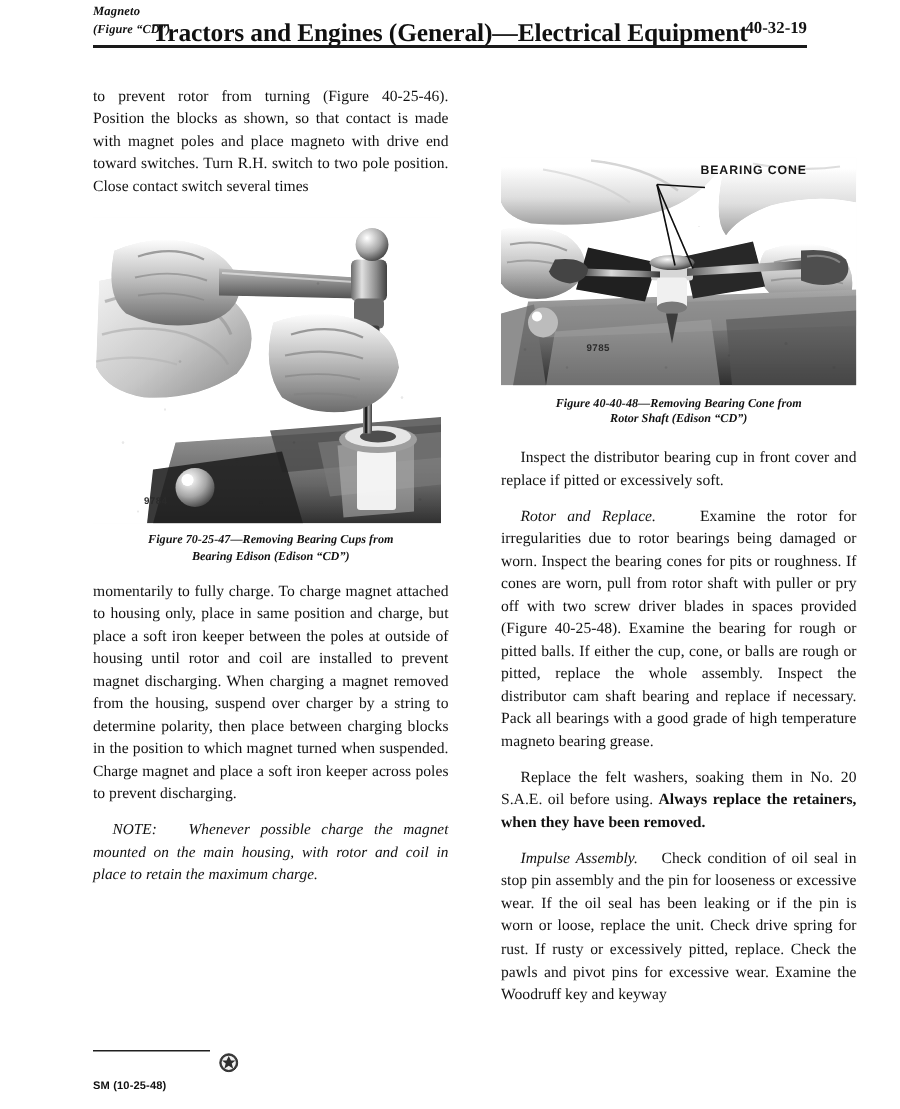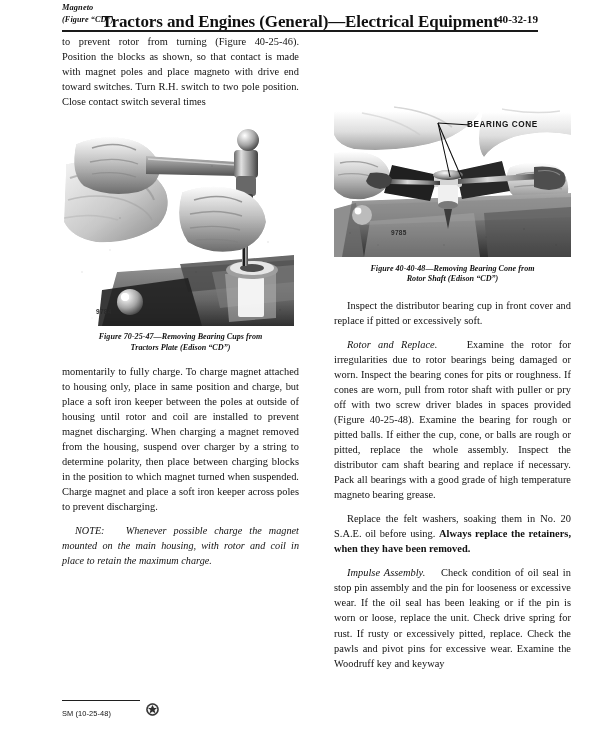--- a/index.html
+++ b/index.html
@@ -72,21 +72,21 @@
     top: 30px;
     width: 476px;
     height: 2px;
     background: #1a1a1a;
   }
 
   
   .col {
     position: absolute;
     width: 237px;
-    top: 34px;
+    top: 57px;
   }
   .col-left  { left: 62px; }
   .col-right { left: 334px; }
 
   p.body {
     margin: 0 0 0 0;
     font-size: 10.4px;
     line-height: 15.05px;
     text-align: justify;
     text-justify: inter-word;
@@ -164,24 +164,24 @@
     position: absolute;
     left: 0;
     top: 0;
     width: 78px;
     height: 1.4px;
     background: #1f1f1f;
   }
   .foot-text {
     position: absolute;
     left: 0;
-    top: 9px;
+    top: 19px;
     font-family: "Liberation Sans", sans-serif;
     font-size: 7.4px;
-    font-weight: normal;
+    font-weight: bold;
     letter-spacing: 0.1px;
     white-space: nowrap;
   }
   .foot-logo {
     position: absolute;
     left: 84px;
     top: 1.5px;
     width: 13px;
     height: 13px;
   }
@@ -299,21 +299,21 @@
                 <circle cx="112" cy="190" r="1"></circle>
               <circle cx="218" cy="188" r="0.9"></circle>
                 <circle cx="30" cy="196" r="0.8"></circle>
             </g>
           </svg>
         </div>
         <span class="negnum" style="left:34px;top:186px;">9784</span>
       </div>
       <figcaption class="figcap" style="margin-top:6px;">
         <span>Figure 70-25-47—Removing Bearing Cups from</span><br>
-        <span>Tractors Plate (Edison “CD”)</span>
+        <span>Bearing Edison (Edison “CD”)</span>
       </figcaption>
     </figure>
 
     <p class="body" style="margin-top:11px;">momentarily to fully charge. To charge magnet attached to housing only, place in same position and charge, but place a soft iron keeper between the poles at outside of housing until rotor and coil are installed to prevent magnet discharging. When charging a magnet removed from the housing, suspend over charger by a string to determine polarity, then place between charging blocks in the position to which magnet turned when suspended. Charge magnet and place a soft iron keeper across poles to prevent discharging.</p>
 
     <p class="body note" style="margin-top:9px;text-indent:13px;">
       <span>NOTE:</span>
       <span>&nbsp;</span>
       <span>Whenever possible charge the magnet mounted on the main housing, with rotor and coil in place to retain the maximum charge.</span>
     </p>
@@ -407,21 +407,21 @@
                 <circle cx="110" cy="140" r="0.9"></circle>
               <circle cx="190" cy="124" r="1"></circle>
                 <circle cx="44" cy="140" r="0.8"></circle>
               <circle cx="222" cy="140" r="0.9"></circle>
                 <circle cx="152" cy="132" r="0.8"></circle>
               <circle cx="16" cy="128" r="0.9"></circle>
                 <circle cx="132" cy="46" r="0.7"></circle>
             </g>
           </svg>
         </div>
-        <span class="callout" style="left:133px;top:15px;">BEARING CONE</span>
+        <span class="callout" style="left:133px;top:4px;">BEARING CONE</span>
         <span class="negnum" style="left:57px;top:124px;">9785</span>
       </div>
       <figcaption class="figcap" style="margin-top:7px;">
         <span>Figure 40-40-48—Removing Bearing Cone from</span><br>
         <span>Rotor Shaft (Edison “CD”)</span>
       </figcaption>
     </figure>
 
     <p class="body indent" style="margin-top:13px;">Inspect the distributor bearing cup in front cover and replace if pitted or excessively soft.</p>
 

